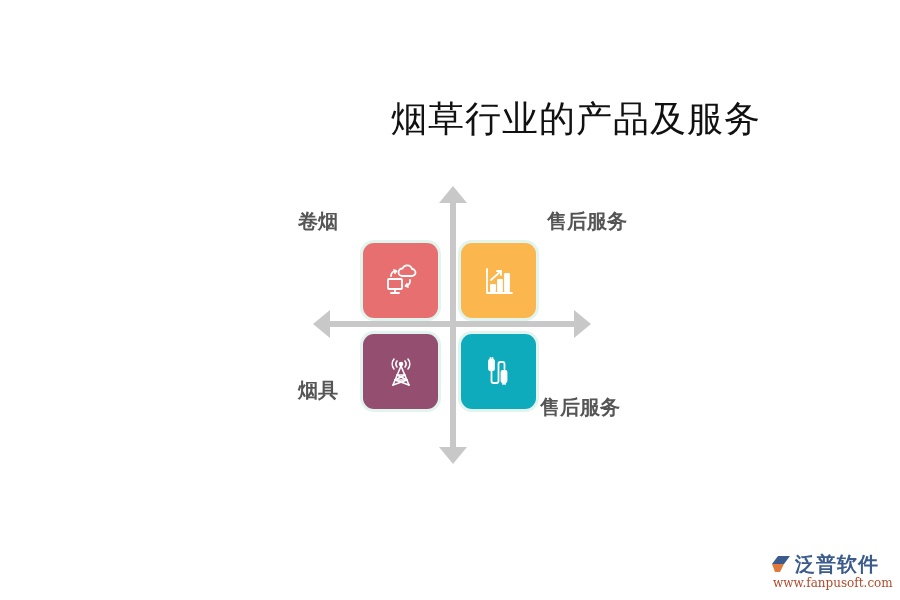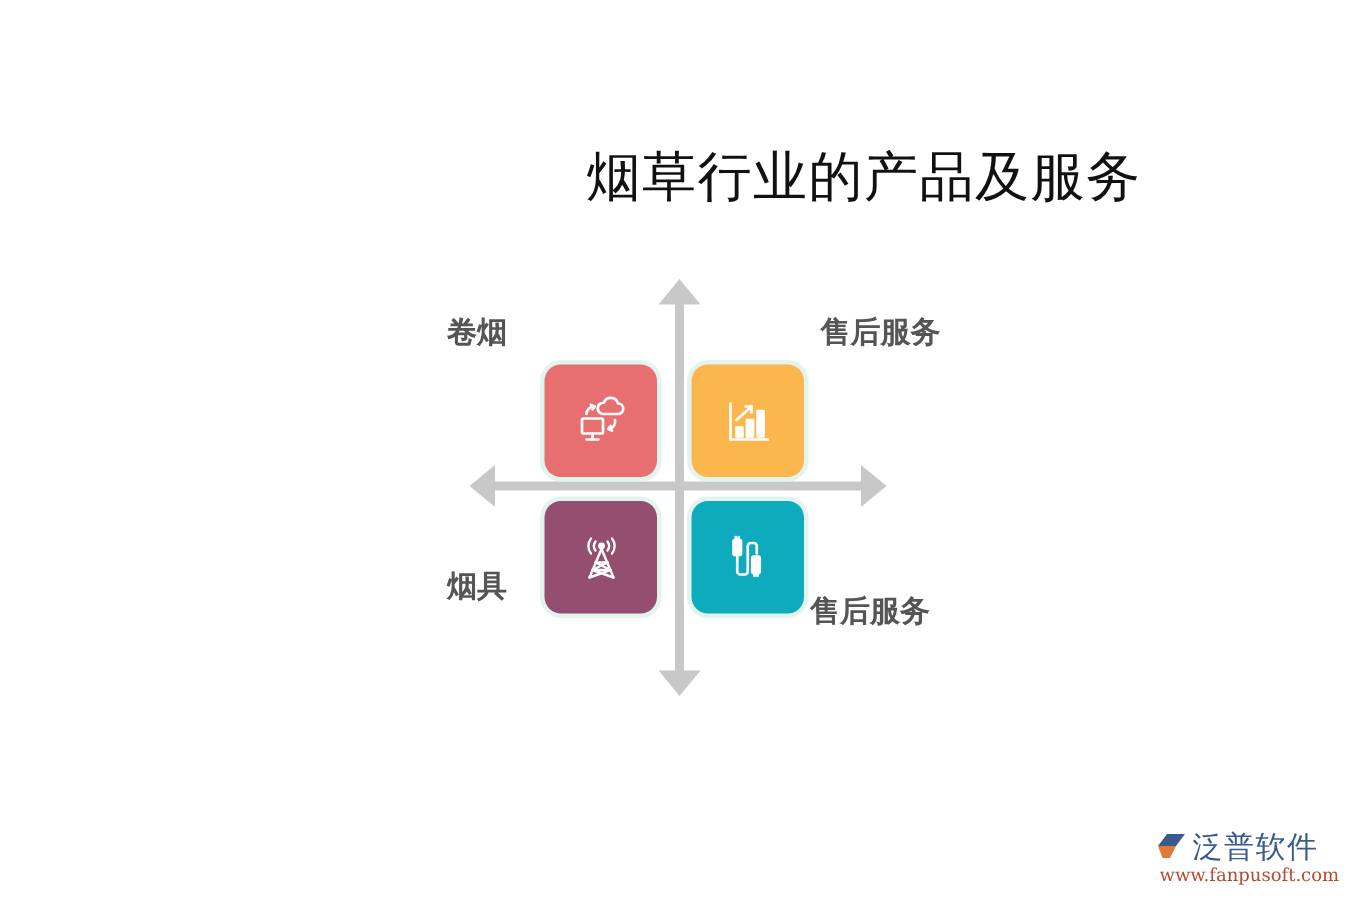--- a/index.html
+++ b/index.html
@@ -20,21 +20,21 @@
   .t1 { left:363px; top:243px; }
   .t2 { left:461px; top:243px; }
   .t3 { left:363px; top:334px; }
   .t4 { left:461px; top:334px; }
   .label { position:absolute; font-size:20px; font-weight:bold; color:#555555; white-space:nowrap; }
   .l1 { left:298px; top:208px; }
   .l2 { left:547px; top:208px; }
   .l3 { left:298px; top:377px; }
   .l4 { left:540px; top:394px; }
   .logo { position:absolute; left:770px; top:553px; width:125px; }
-  .logo-row { display:flex; align-items:center; }
+  .logo-row { display:flex; align-items:center;font-weight:bold; }
   .logo-mark { width:22px; height:20px; }
   .logo-name { font-size:20px; color:#3a5b8c; margin-left:3px; letter-spacing:1px; line-height:22px; }
   .logo-url { font-family:"DejaVu Serif","Liberation Serif",serif; font-size:12px; color:#b24a2c; margin-left:3px; margin-top:1px; }
 </style>
 </head>
 <body>
 
 <div class="title">烟草行业的产品及服务</div>
 
 <div>

